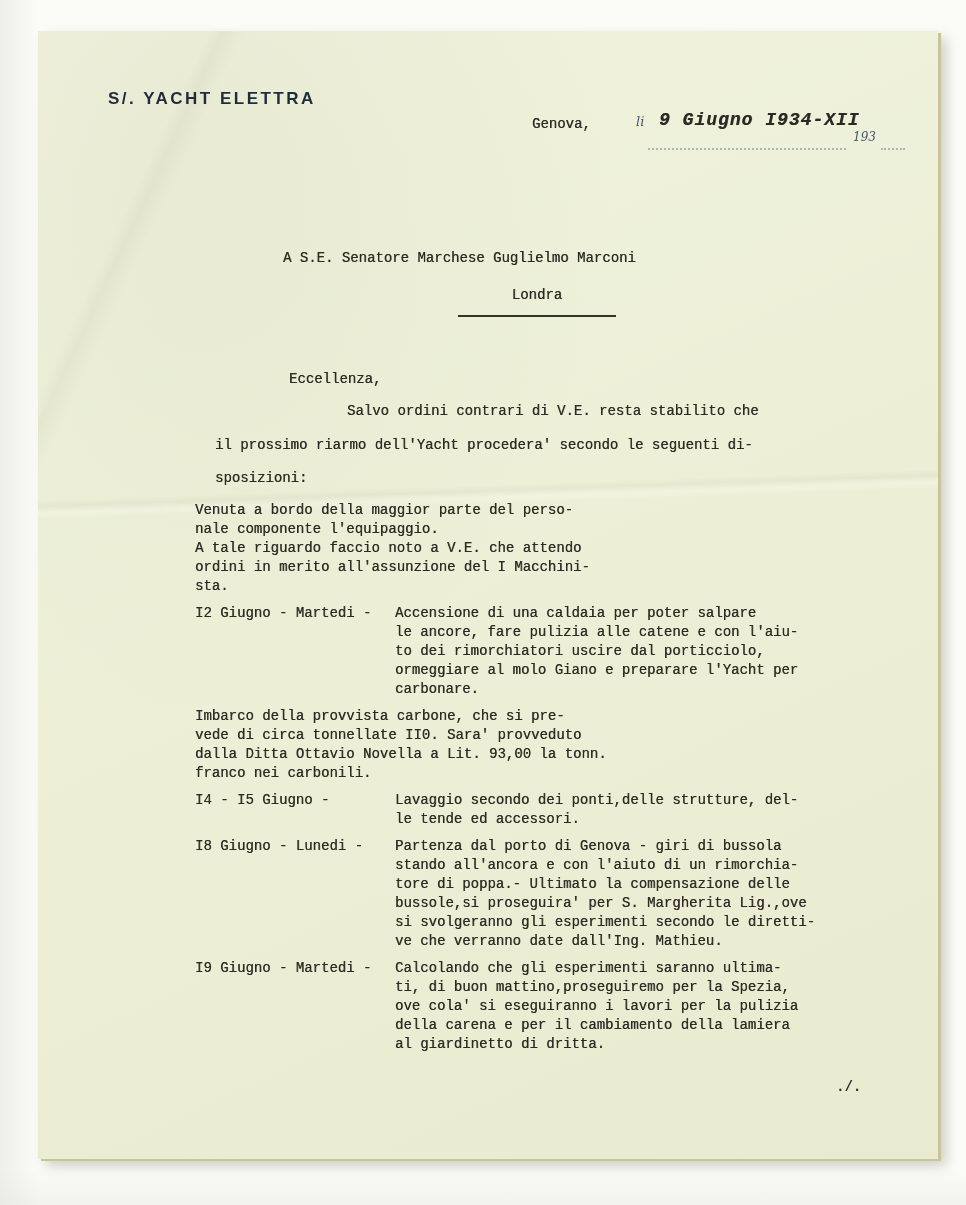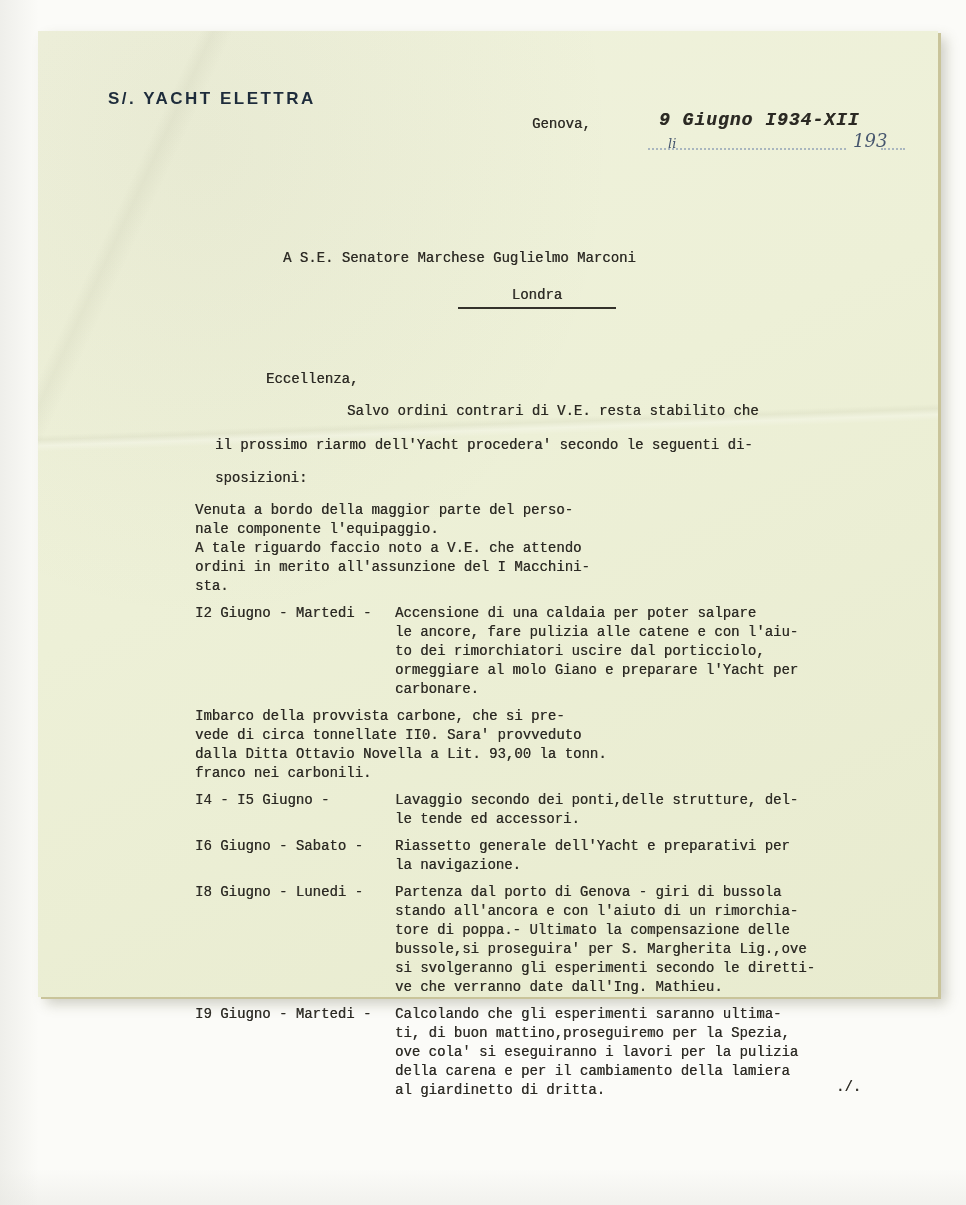--- a/index.html
+++ b/index.html
@@ -9,21 +9,21 @@
     font-family:"Liberation Mono", monospace;
   }
   .scan-edge {
     position:absolute; left:0; top:0; width:966px; height:1205px;
     background:
       linear-gradient(90deg, rgba(230,230,225,0.6), rgba(255,255,255,0) 4%),
       linear-gradient(0deg, rgba(235,235,230,0.6), rgba(255,255,255,0) 3%),
       #fbfbf8;
   }
   .paper {
-    position:absolute; left:38px; top:31px; width:900px; height:966px;
+    position:absolute; left:38px; top:31px; width:900px; height:1128px;
     background:linear-gradient(155deg, #f0f2dd 0%, #edf0d7 45%, #e8ebcf 100%);
     box-shadow: 3px 2px 0 #c9c49a, 8px 7px 12px rgba(95,95,60,0.28);
   }
   
   .paper::before {
     content:""; position:absolute; inset:0; pointer-events:none;
     background:
       linear-gradient(115deg, rgba(0,0,0,0) 12%, rgba(90,90,60,0.05) 13%, rgba(0,0,0,0) 14.5%),
       linear-gradient(178deg, rgba(0,0,0,0) 40.5%, rgba(90,90,60,0.05) 41%, rgba(255,255,255,0.25) 41.6%, rgba(0,0,0,0) 42.2%),
       radial-gradient(ellipse at 18% 12%, rgba(120,120,80,0.06), rgba(0,0,0,0) 40%);
@@ -39,21 +39,21 @@
     font-family:"Liberation Sans", sans-serif;
     font-weight:700; font-size:17px; letter-spacing:2.5px; color:#1e2c3b;
   }
   .printed-it {
     font-family:"DejaVu Serif", serif; font-style:italic; color:#46566e;
   }
   .dotline { border-bottom:2px dotted #93a3b7; height:0; opacity:.75; }
 
   .date-typed { font-weight:700; font-size:18px; letter-spacing:1px;font-style:italic; }
 
-  .addr-city { text-align:center; border-bottom:2px solid #34322b; padding-bottom:2px; }
+  .addr-city { text-align:center; border-bottom:2px solid #34322b; padding-bottom:10px; }
 
   .intro div { white-space:pre; }
   .intro .indent { padding-left:132px; }
   .intro { line-height:33.5px; }
 
   .schedule { width:745px; }
   .item { display:flex; margin-bottom:8px; }
   .item .label { min-width:200px; white-space:pre; flex-shrink:0; }
   .item .desc { white-space:pre-line; flex:1; }
 </style>
@@ -61,29 +61,29 @@
 <body>
 
 <div class="scan-edge"></div>
 
 <div class="paper">
 
   <div class="pos letterhead" style="left:70px; top:58px;">S/. YACHT ELETTRA</div>
 
   <div class="pos typed" style="left:494px; top:84px;">Genova,</div>
   <div class="pos typed date-typed" style="left:621px; top:80px;">9 Giugno I934-XII</div>
-  <div class="pos printed-it" style="left:598px; top:105px; font-size:13px;margin-left:32px;">li</div>
+  <div class="pos printed-it" style="left:598px; top:83px; font-size:13px;">li</div>
   <div class="pos dotline" style="left:610px; top:117px; width:198px;"></div>
-  <div class="pos printed-it" style="left:815px; top:99px; font-size:18px;">193</div>
+  <div class="pos printed-it" style="left:815px; top:99px; font-size:12px;">193</div>
   <div class="pos dotline" style="left:843px; top:117px; width:24px;"></div>
 
   <div class="pos typed" style="left:245px; top:218px;text-align:right;">A S.E. Senatore Marchese Guglielmo Marconi</div>
   <div class="pos typed addr-city" style="left:420px; top:255px; width:158px;">Londra</div>
 
-  <div class="pos typed" style="left:228px; top:339px;">Eccellenza,</div>
+  <div class="pos typed" style="left:251px; top:339px;">Eccellenza,</div>
   <div class="pos typed intro" style="left:177px; top:364px; width:760px;">
     <div class="indent">Salvo ordini contrari di V.E. resta stabilito che</div>
     <div>il prossimo riarmo dell'Yacht procedera' secondo le seguenti di-</div>
     <div>sposizioni:</div>
   </div>
 
   <div class="pos typed schedule" style="left:157px; top:470px;">
   <div class="item">
     <span class="desc">Venuta a bordo della maggior parte del perso-
 nale componente l'equipaggio.
@@ -107,25 +107,20 @@
 dalla Ditta Ottavio Novella a Lit. 93,00 la tonn.
 franco nei carbonili.</span>
   </div>
 
   <div class="item">
     <span class="label">I4 - I5 Giugno -</span>
     <span class="desc">Lavaggio secondo dei ponti,delle strutture, del-
 le tende ed accessori.</span>
   </div>
 
-  <div class="item">
-    <span class="label">I6 Giugno - Sabato -</span>
-    <span class="desc">Riassetto generale dell'Yacht e preparativi per
-la navigazione.</span>
-  </div>
 
   <div class="item">
     <span class="label">I8 Giugno - Lunedi -</span>
     <span class="desc">Partenza dal porto di Genova - giri di bussola
 stando all'ancora e con l'aiuto di un rimorchia-
 tore di poppa.- Ultimato la compensazione delle
 bussole,si proseguira' per S. Margherita Lig.,ove
 si svolgeranno gli esperimenti secondo le diretti-
 ve che verranno date dall'Ing. Mathieu.</span>
   </div>

